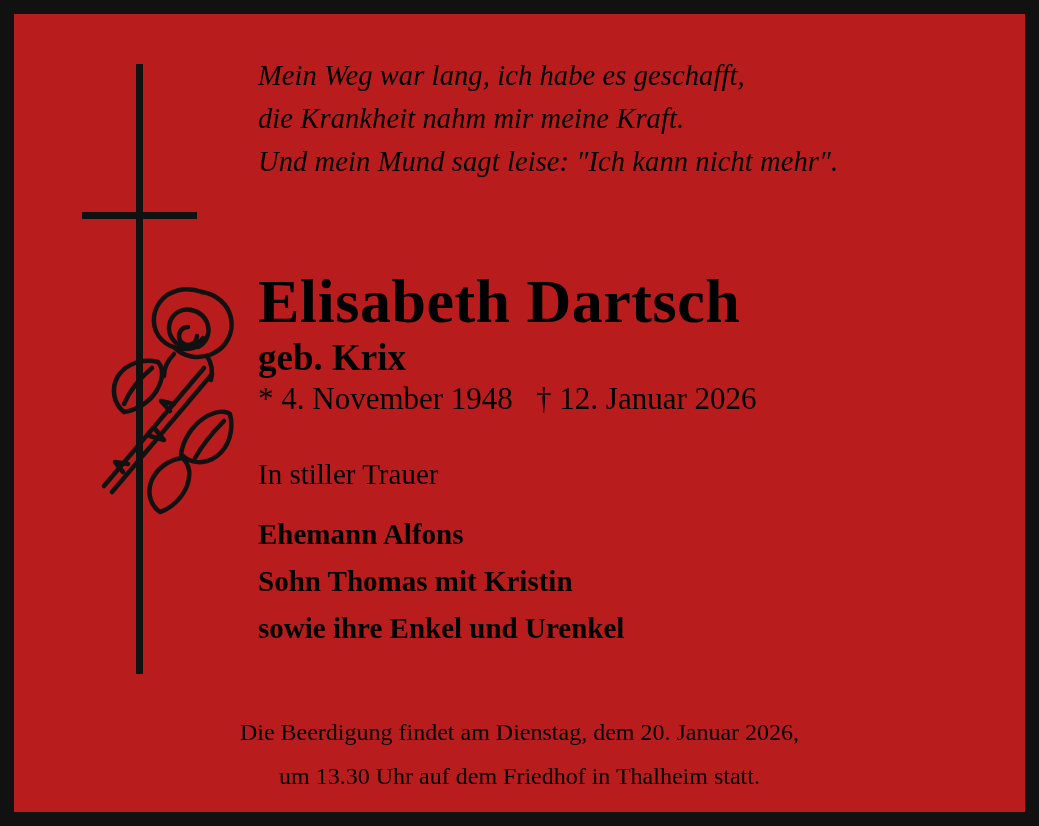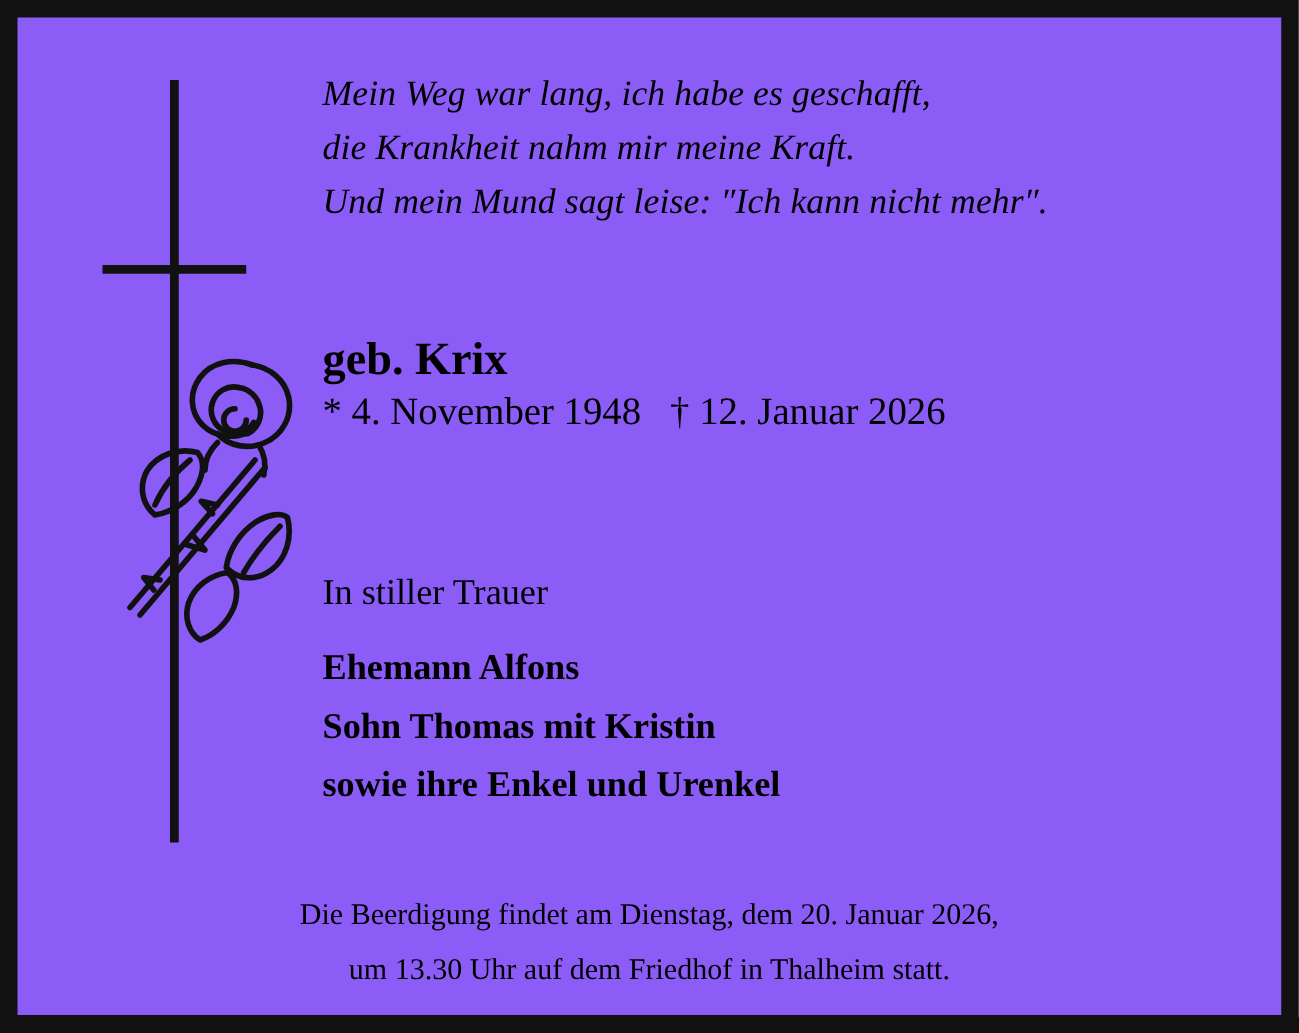--- a/index.html
+++ b/index.html
@@ -22,21 +22,21 @@
     height: 826px;
     background: #111111;
     padding: 14px;
   }
 
   .inner {
     position: relative;
     box-sizing: border-box;
     width: 100%;
     height: 100%;
-    background: #8b5cf6;
+    background: #b91c1c;
     overflow: hidden;
   }
 
   
   .emblem {
     position: absolute;
     left: 40px;
     top: 30px;
     width: 200px;
     height: 640px;
@@ -165,20 +165,21 @@
       </svg>
     </div>
 
     <div class="verse">
       <div class="verse-line">Mein Weg war lang, ich habe es geschafft,</div>
       <div class="verse-line">die Krankheit nahm mir meine Kraft.</div>
       <div class="verse-line">Und mein Mund sagt leise: ″Ich kann nicht mehr″.</div>
     </div>
 
     <div class="name-block">
+      <div class="name">Elisabeth Dartsch</div>
       <div class="maiden">geb. Krix</div>
       <div class="dates">* 4. November 1948   † 12. Januar 2026</div>
     </div>
 
     <div class="mourning-intro">In stiller Trauer</div>
     <div class="mourners">
       <div class="mourner">Ehemann Alfons</div>
       <div class="mourner">Sohn Thomas mit Kristin</div>
       <div class="mourner">sowie ihre Enkel und Urenkel</div>
     </div>

